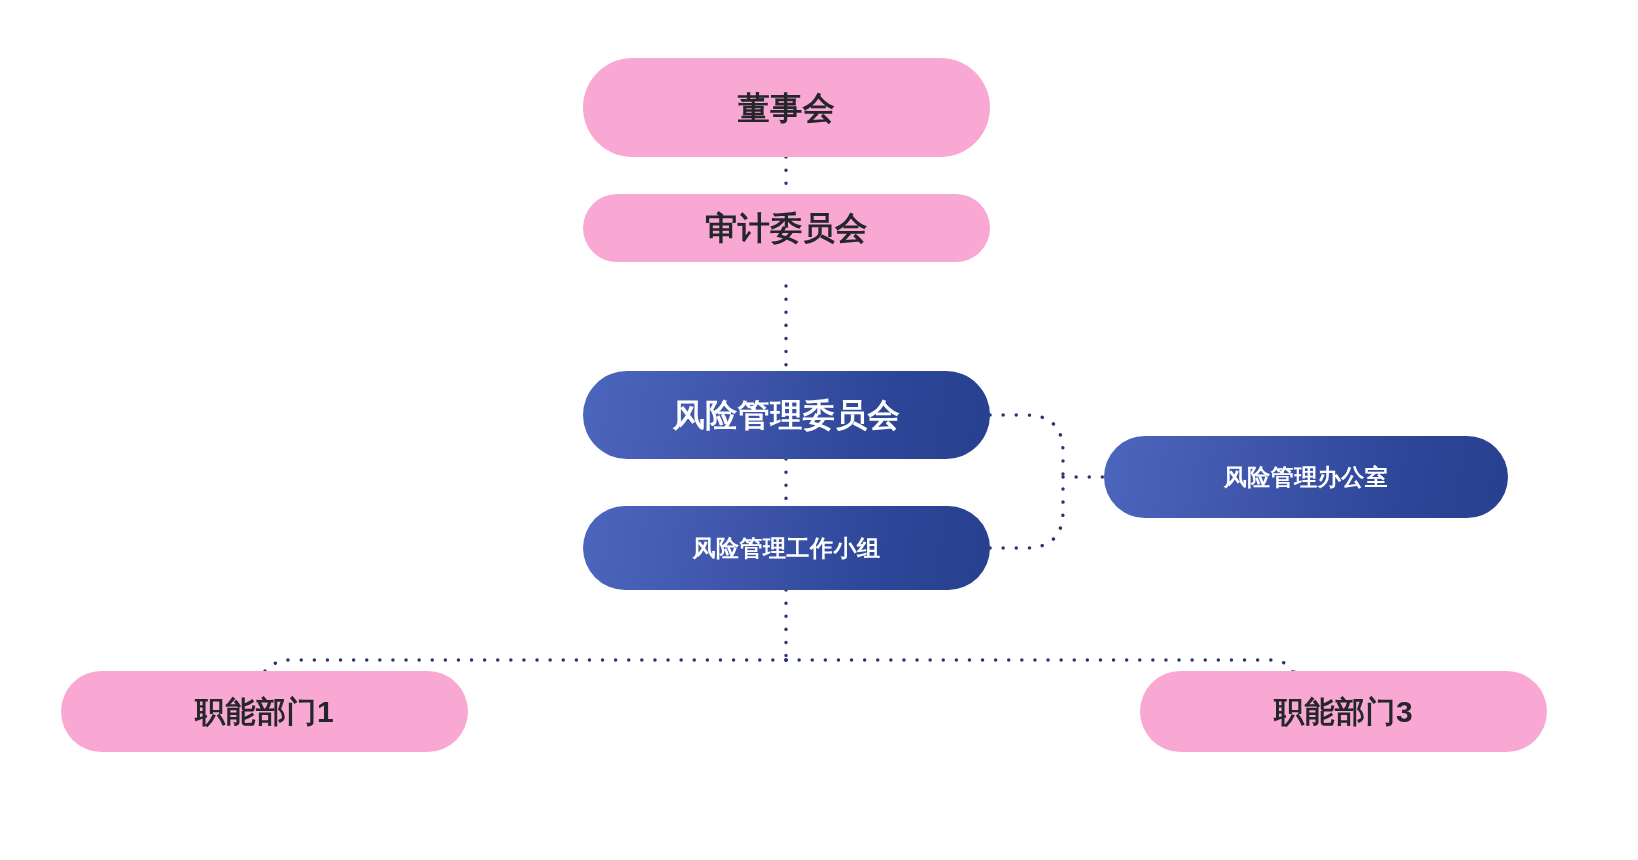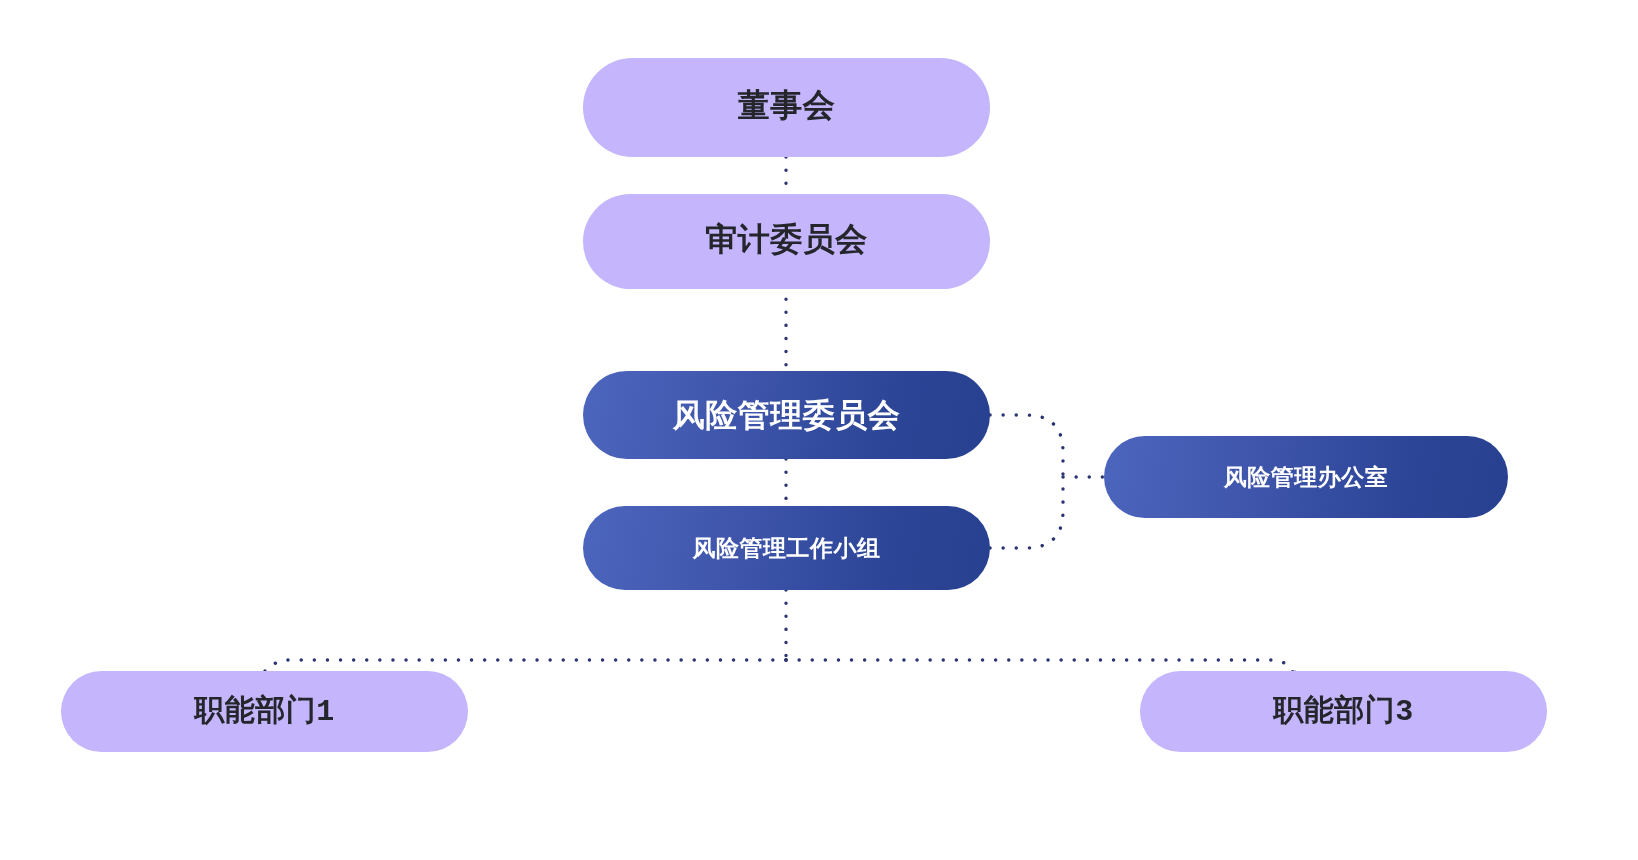--- a/index.html
+++ b/index.html
@@ -46,43 +46,42 @@
     white-space: nowrap;
   }
 
   .node-label {
     font-weight: bold;
     line-height: 1;
   }
 
   
   .node.style-light {
-    background: #c4b5fd;
-    font-family: Liberation Mono, monospace;
+    background: #f9a8d4;
   }
   .node.style-light .node-label {
     color: #24262b;
   }
 
   
   .node.style-blue {
     background: linear-gradient(100deg, #4d66bd 0%, #3e55ab 38%, #2c4596 75%, #27408f 100%);
   }
   .node.style-blue .node-label {
     color: #ffffff;
   }
 
   
   .col-main {
     left: 583px;
     width: 407px;
   }
 
   .node-board        { top: 58px;  height: 99px; }
-  .node-audit        { top: 194px; height: 95px; }
+  .node-audit        { top: 194px; height: 68px; }
   .node-risk-cmte    { top: 371px; height: 88px; }
   .node-risk-group   { top: 506px; height: 84px; }
 
   .node-risk-office {
     left: 1104px;
     top: 436px;
     width: 404px;
     height: 82px;
   }
 

